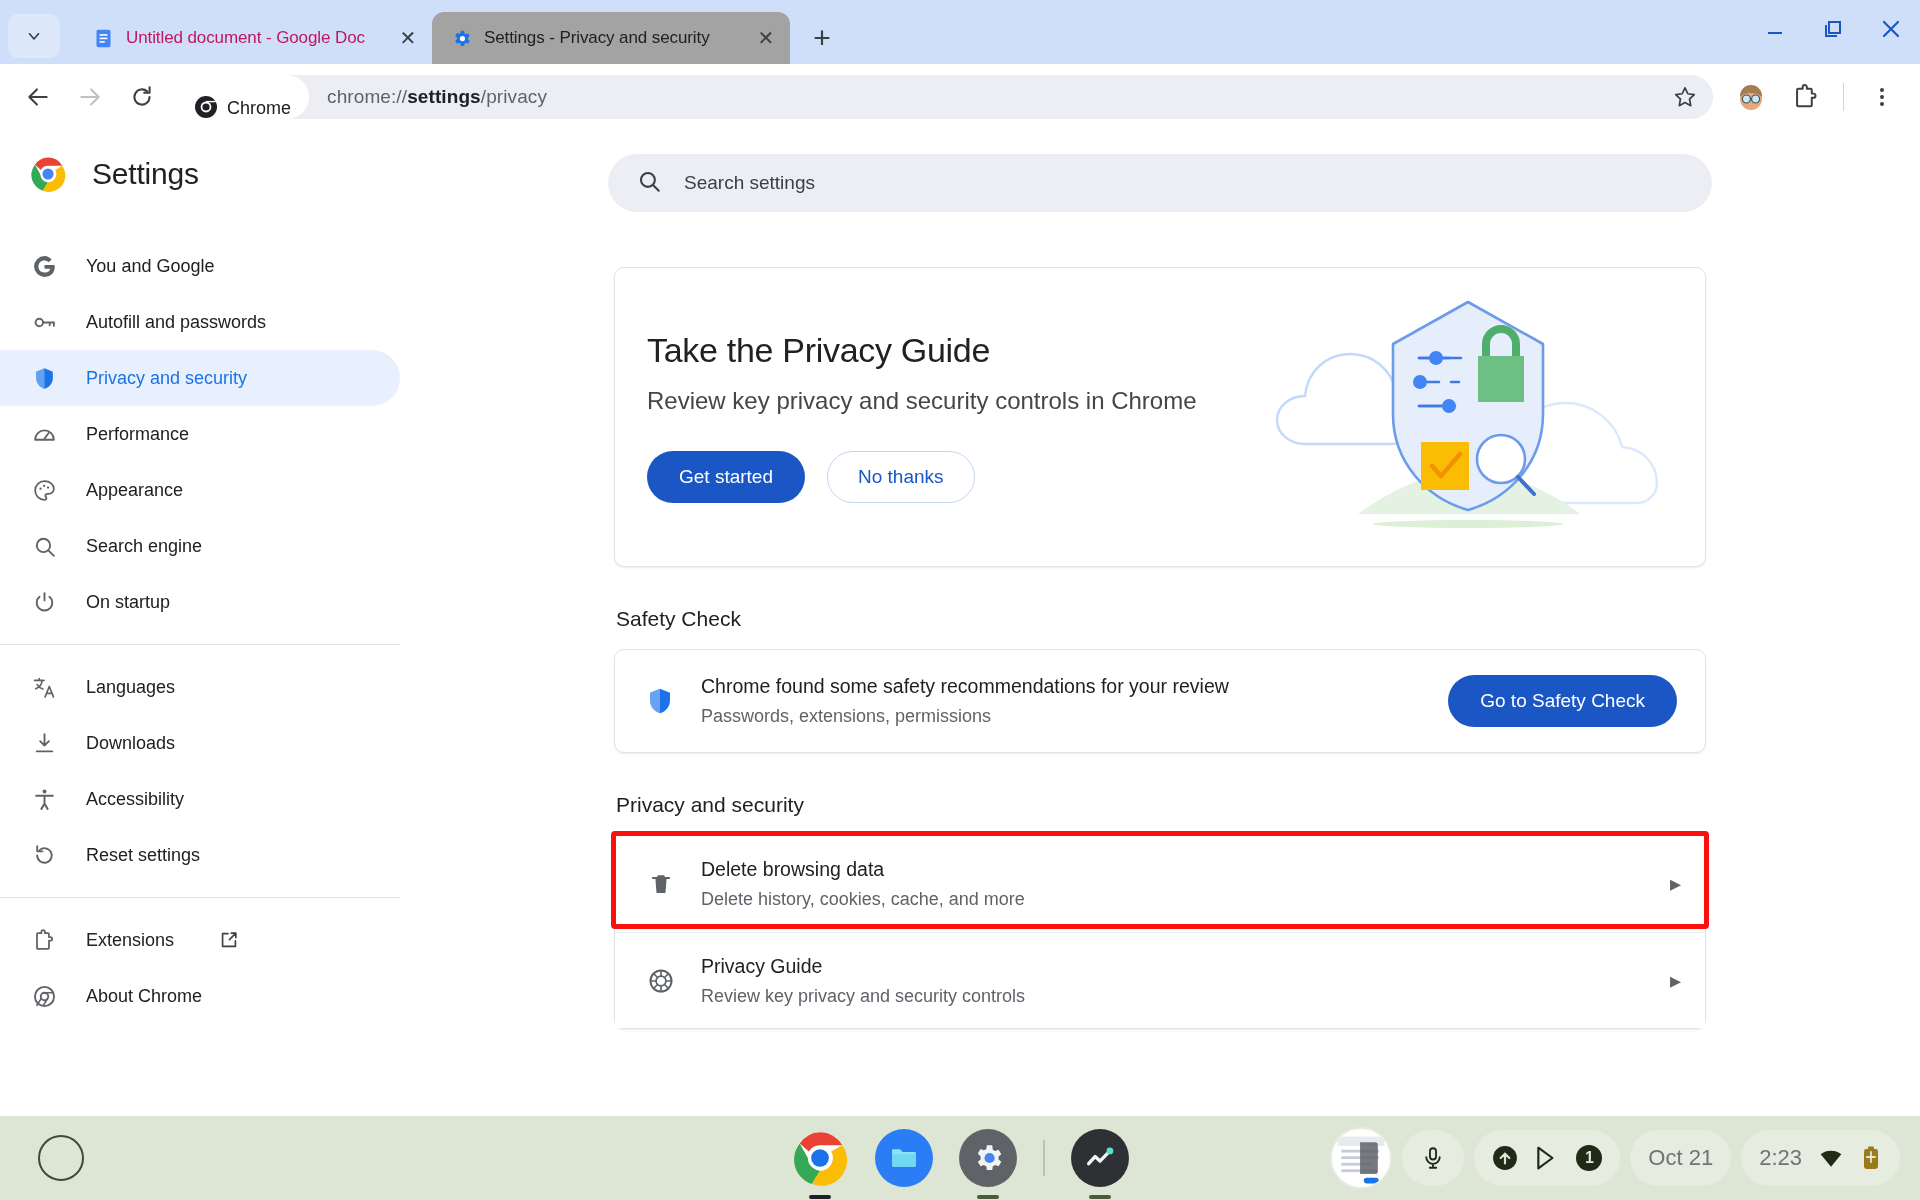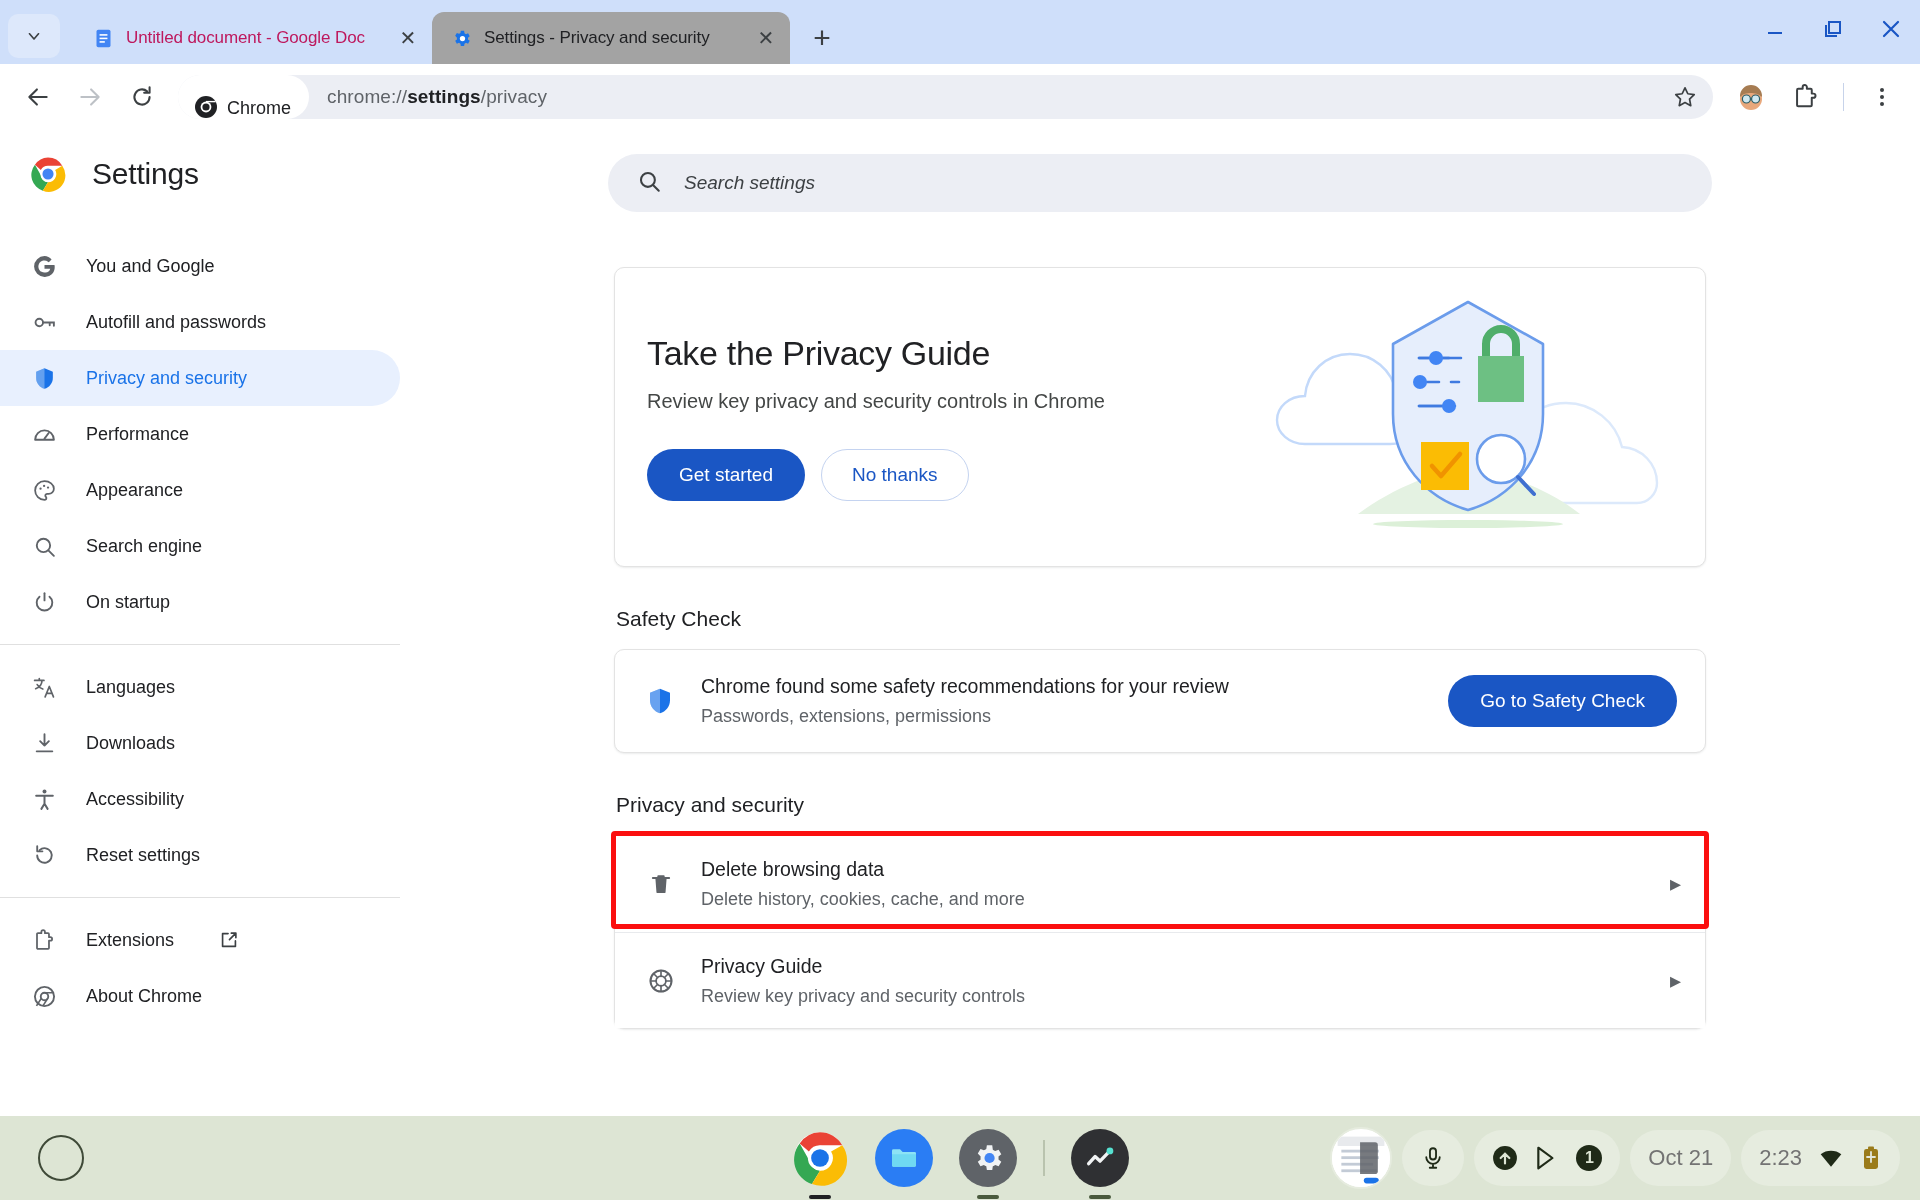--- a/index.html
+++ b/index.html
@@ -85,36 +85,36 @@
   .nav-item.selected { background: #e8f0fe; color: #1a73e8; font-weight: 500; }
   .nav-gap { height: 20px; }
   .nav-sep { height: 1px; background: #e0e0e0; margin: 14px 0 14px 0; }
   .ext-link { margin-left: 16px; display:flex;align-items:center; }
 
   
   #main { flex: 1 1 auto; padding: 0 0 0 0; overflow: hidden; position: relative; }
   #searchrow { padding: 24px 0 0 0; display: flex; justify-content: center; }
   #searchbox {
     width: 1104px; height: 58px; background: #eceef4; border-radius: 29px;
-    display: flex; align-items: center; gap: 22px; padding-left: 28px; font-style: italic;
+    display: flex; align-items: center; gap: 22px; padding-left: 28px;
   }
   #searchbox .ph { font-size: 19px; color: #3c4043; }
 
   .content { width: 1092px; margin: 0 auto; }
 
   .card {
     background: #fff; border: 1px solid #e3e3e3; border-radius: 10px;
     box-shadow: 0 1px 2px rgba(60,64,67,.10);
   }
 
   #pg-card { margin-top: 55px; height: 300px; display: flex; align-items: center; position: relative; overflow: hidden;}
   #pg-text { padding-left: 32px; }
   #pg-title { font-size: 34px; color: #202124; letter-spacing: -0.3px; }
-  #pg-sub { font-size: 20px; color: #444746; margin-top: 17px; }
-  #pg-buttons { display: flex; gap: 16px; margin-top: 36px; align-items: flex-end; }
+  #pg-sub { font-size: 24px; color: #444746; margin-top: 17px; }
+  #pg-buttons { display: flex; gap: 22px; margin-top: 36px; align-items: flex-end; }
   .btn-filled {
     background: #1a56c4; color: #fff; font-size: 19px; font-weight: 500;
     border-radius: 26px; height: 52px; padding: 0 32px; display: flex;
     align-items: center; justify-content: center; border: none;
     font-family: "Liberation Sans", sans-serif;
   }
   .btn-outline {
     background: #fff; color: #1a56c4; font-size: 19px; font-weight: 500;
     border-radius: 26px; height: 52px; padding: 0 30px; display: flex;
     align-items: center; justify-content: center; border: 1px solid #c4d3f0;

